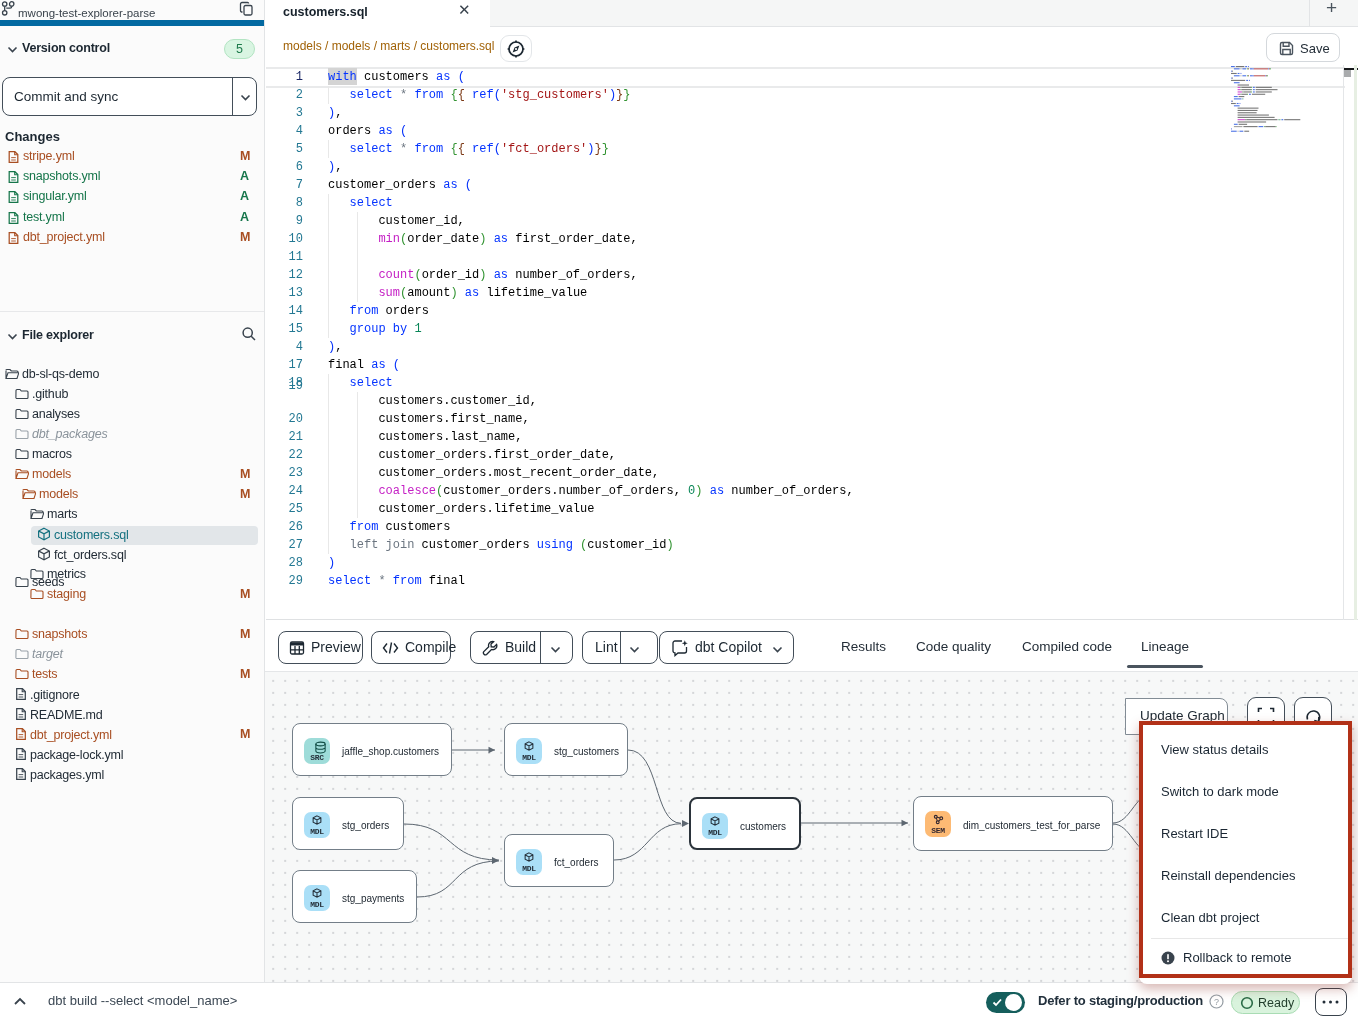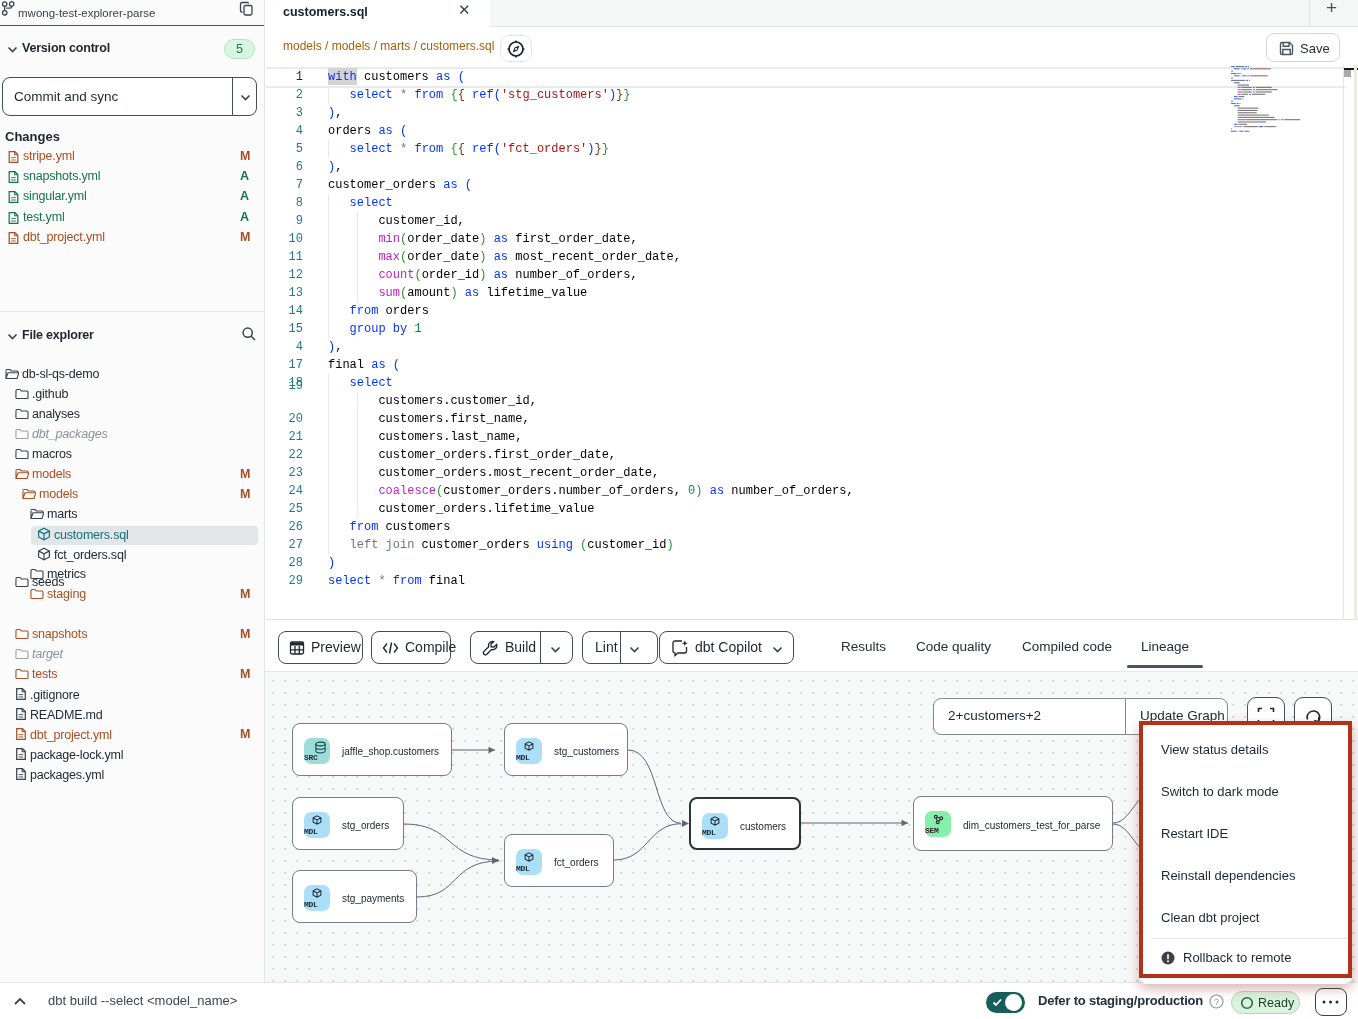--- a/index.html
+++ b/index.html
@@ -5,21 +5,21 @@
 * { margin:0; padding:0; box-sizing:border-box; }
 html,body { width:1358px; height:1019px; overflow:hidden; background:#fff;
   font-family:"Liberation Sans", sans-serif; }
 .abs { position:absolute; }
 #app { position:relative; width:1358px; height:1019px; }
 
 
 #sidebar { position:absolute; left:0; top:0; width:265px; height:982px;
   background:#fbfbfb; border-right:1px solid #e2e4e6; }
 #sb-top { position:absolute; left:0; top:0; width:264px; height:26px;
-  border-bottom:1px solid #0369a1; }
+  border-bottom:6px solid #0369a1; }
 #sb-top .branch { position:absolute; left:1px; top:1px; }
 #sb-top .bname { position:absolute; left:18px; top:7px; font-size:11.5px; color:#3a434c; }
 #sb-top .copy { position:absolute; left:239px; top:1px; }
 .sect-head { font-weight:bold; font-size:12.5px; color:#1c2731; letter-spacing:-0.2px; }
 .chev { stroke:#39434d; stroke-width:1.6; fill:none; }
 #vc-head { position:absolute; left:22px; top:41px; }
 #vc-chev { position:absolute; left:7px; top:44px; }
 #vc-badge { position:absolute; left:224px; top:39px; width:31px; height:20px;
   background:#d9f5e2; border:1px solid #b2e4c2; border-radius:10px;
   color:#1d7a4b; font-size:12.5px; text-align:center; line-height:18px; }
@@ -92,26 +92,26 @@
 .ttab { position:absolute; top:19px; font-size:13.5px; color:#242e38; }
 #lin-under { position:absolute; left:862px; top:45px; width:76px; height:3px; background:#4a545e; border-radius:2px; }
 
 
 #canvas { position:absolute; left:265px; top:672px; width:1093px; height:310px;
   background:#f7f8f8; overflow:hidden;
   background-image:radial-gradient(circle, #d4d6d8 0.8px, transparent 1.05px);
   background-size:12px 12px; background-position:2.2px 2.9px; }
 .node { position:absolute; background:#fff; border:1px solid #737e88; border-radius:8px; }
 .node .badge { position:absolute; left:11px; top:14px; width:26px; height:26px; border-radius:7px; }
-.node .badge .bl { position:absolute; left:0; right:0; bottom:2px; 
+.node .badge .bl { position:absolute; left:0; right:0; bottom:2px; text-align:center;
   font-family:"Liberation Mono", monospace; font-size:8px; font-weight:bold; letter-spacing:-0.3px; }
 .node .nm { position:absolute; left:49px; font-size:10px; color:#222b34; white-space:nowrap; }
 .b-mdl { background:#aadff7; }
 .b-src { background:#9edcd9; }
-.b-sem { background:#86efac; }
+.b-sem { background:#fdba74; }
 #searchbox { position:absolute; left:668px; top:26px; width:193px; height:37px; background:#fff;
   border:1px solid #828c95; border-radius:8px 0 0 8px; font-size:13.5px; color:#1b2730; }
 #updbtn { position:absolute; left:860px; top:26px; width:103px; height:37px; background:#fff;
   border:1px solid #828c95; border-radius:0 8px 8px 0; font-size:13.5px; color:#1b2730; }
 .icobtn { position:absolute; top:25px; width:38px; height:37px; background:#fff;
   border:1px solid #434e59; border-radius:9px; }
 
 
 #statusbar { position:absolute; left:0; top:982px; width:1358px; height:37px; background:#fff;
   border-top:1px solid #e2e4e6; }
@@ -356,21 +356,20 @@
   <div class="cl" style="left:62px; top:92.5px"><span class="b1">)</span>,</div>
   <div class="lnum" style="top:110.5px">7</div>
   <div class="cl" style="left:62px; top:110.5px">customer_orders <span class="k">as</span> <span class="b1">(</span></div>
   <div class="lnum" style="top:128.5px">8</div>
   <div class="cl" style="left:62px; top:128.5px">   <span class="k">select</span></div>
   <div class="lnum" style="top:146.5px">9</div>
   <div class="cl" style="left:62px; top:146.5px">       customer_id,</div>
   <div class="lnum" style="top:164.5px">10</div>
   <div class="cl" style="left:62px; top:164.5px">       <span class="f">min</span><span class="b2">(</span>order_date<span class="b2">)</span> <span class="k">as</span> first_order_date,</div>
   <div class="lnum" style="top:182.5px">11</div>
-  <div class="cl" style="left:62px; top:182.5px">       <span class="f">max</span><span class="b2">(</span>order_date<span class="b2">)</span> <span class="k">as</span> most_recent_order_date,</div>
   <div class="lnum" style="top:200.5px">12</div>
   <div class="cl" style="left:62px; top:200.5px">       <span class="f">count</span><span class="b2">(</span>order_id<span class="b2">)</span> <span class="k">as</span> number_of_orders,</div>
   <div class="lnum" style="top:218.5px">13</div>
   <div class="cl" style="left:62px; top:218.5px">       <span class="f">sum</span><span class="b2">(</span>amount<span class="b2">)</span> <span class="k">as</span> lifetime_value</div>
   <div class="lnum" style="top:236.5px">14</div>
   <div class="cl" style="left:62px; top:236.5px">   <span class="k">from</span> orders</div>
   <div class="lnum" style="top:254.5px">15</div>
   <div class="cl" style="left:62px; top:254.5px">   <span class="k">group by</span> <span class="n">1</span></div>
   <div class="lnum" style="top:272.5px">4</div>
   <div class="cl" style="left:62px; top:272.5px"><span class="b1">)</span>,</div>
@@ -634,23 +633,20 @@
           <svg style="position:absolute;left:7.5px;top:2.5px" width="11" height="11" viewBox="0 0 14 14">
             <circle cx="3.5" cy="3.5" r="1.8" fill="none" stroke="#332730" stroke-width="1.4"></circle>
             <circle cx="10.5" cy="5.5" r="1.8" fill="none" stroke="#332730" stroke-width="1.4"></circle>
             <circle cx="6" cy="10.5" r="1.8" fill="none" stroke="#332730" stroke-width="1.4"></circle>
             <path d="M5.2 4 L8.8 5 M9.5 7 L7 9.2 M4.2 5 L5.4 8.8" stroke="#332730" stroke-width="1.3"></path>
           </svg>
           <div class="bl" style="color:#332730">SEM</div>
         </div>
         <span class="nm" style="top:23px">dim_customers_test_for_parse</span>
       </div>
-  <div id="searchbox">
-        <span style="position:absolute;left:14px;top:9px">2+customers+2</span>
-      </div>
   <div id="updbtn">
         <span style="position:absolute;left:14px;top:9px">Update Graph</span>
       </div>
   <div class="icobtn" style="left:982px">
         <svg style="position:absolute;left:9px;top:9px" width="18" height="18" viewBox="0 0 18 18">
           <path d="M1.5 5 L1.5 1.5 L5 1.5 M13 1.5 L16.5 1.5 L16.5 5 M16.5 13 L16.5 16.5 L13 16.5 M5 16.5 L1.5 16.5 L1.5 13" fill="none" stroke="#1c2731" stroke-width="1.6"></path>
         </svg>
       </div>
   <div class="icobtn" style="left:1029px">
         <svg style="position:absolute;left:9px;top:9px" width="18" height="18" viewBox="0 0 18 18">

